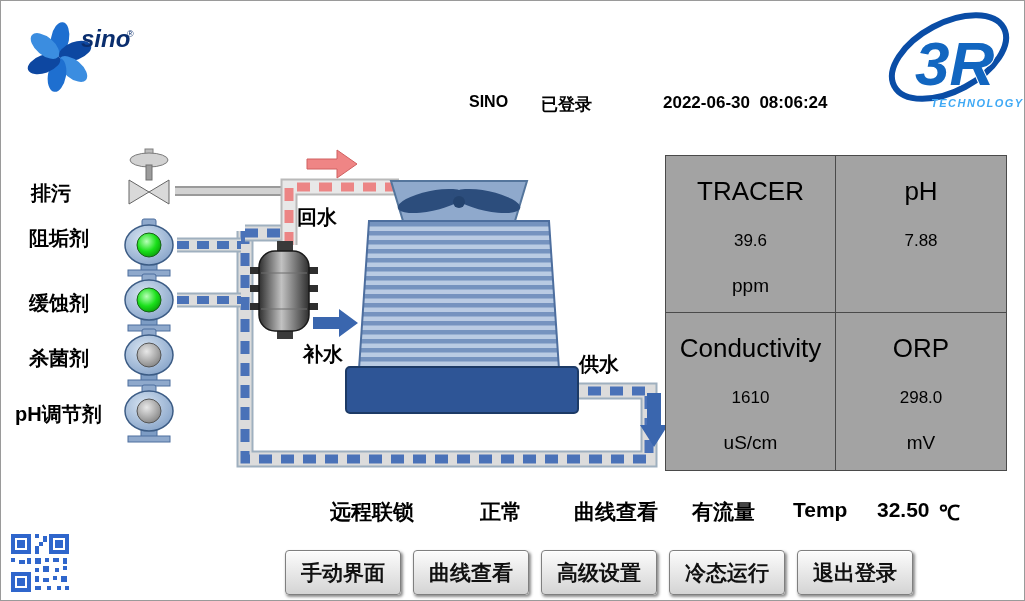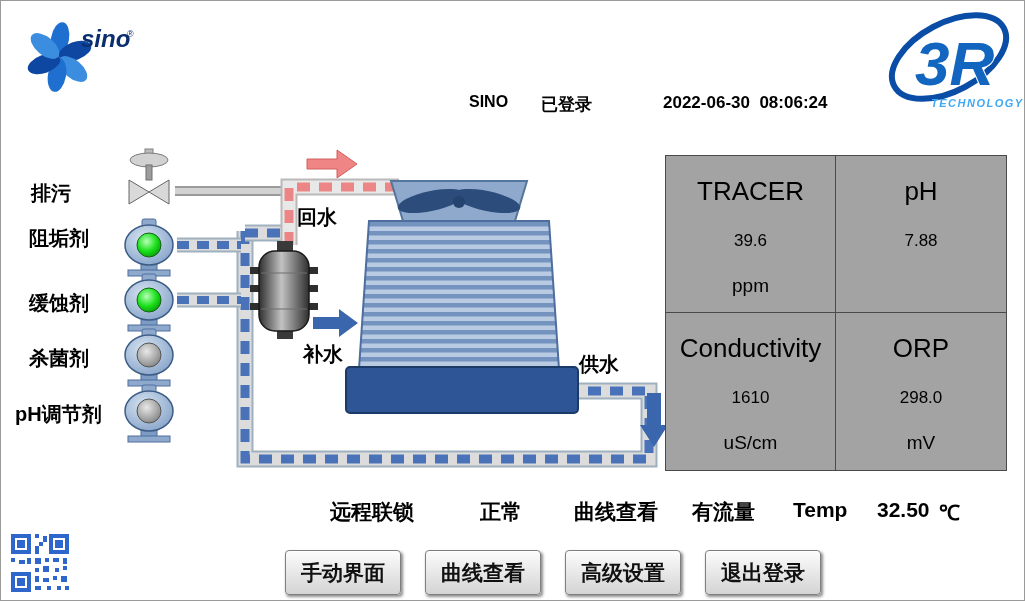--- a/index.html
+++ b/index.html
@@ -27,21 +27,21 @@
           padding-top:20px; gap:24px; }
   .cell:nth-child(1) { border-right:1px solid #4a4a4a; border-bottom:1px solid #4a4a4a; }
   .cell:nth-child(2) { border-bottom:1px solid #4a4a4a; }
   .cell:nth-child(3) { border-right:1px solid #4a4a4a; }
   .m-label { font-size:26px; color:#000; }
   .m-value { font-size:17px; color:#000;text-align:right; }
   .m-unit  { font-size:19px; color:#000; min-height:20px; }
 
   .st { position:absolute; top:497px; font-size:21px; font-weight:600; color:#000; }
 
-  .btns { position:absolute; left:284px; top:549px; display:flex; gap:24px; }
+  .btns { position:absolute; left:284px; top:549px; display:flex; gap:12px; }
   .btn { width:116px; height:45px; font-size:21px; font-weight:700; color:#111;
          font-family:inherit; background:linear-gradient(#fcfcfc,#d4d4d4);
          border:1px solid #7f7f7f; border-radius:4px;
          box-shadow:1.5px 2px 3px rgba(0,0,0,.45), inset 0 1px 0 #fff; cursor:pointer; }
 
   .sino-logo { position:absolute; left:14px; top:6px; }
   .logo-3r   { position:absolute; left:878px; top:4px; }
   .qr        { position:absolute; left:8px; top:531px; }
 </style>
 </head>
@@ -236,20 +236,21 @@
   <span class="st" style="left:573px">曲线查看</span>
   <span class="st" style="left:691px">有流量</span>
   <span class="st" style="left:792px">Temp</span>
   <span class="st" style="left:876px">32.50</span>
   <span class="st" style="left:938px">℃</span>
 
   <div class="btns">
     <button class="btn">手动界面</button>
     <button class="btn">曲线查看</button>
     <button class="btn">高级设置</button>
+    <button class="btn">冷态运行</button>
     <button class="btn">退出登录</button>
   </div>
 
   <svg class="qr" width="62" height="62" viewBox="0 0 62 62">
     <rect width="62" height="62" fill="#ffffff"></rect>
     <g fill="#2f66cc">
       <path fill-rule="evenodd" d="M2 2h20v20H2zM6 6h12v12H6z"></path>
       <rect x="8" y="8" width="8" height="8"></rect>
       <path fill-rule="evenodd" d="M40 2h20v20H40zM44 6h12v12H44z"></path>
       <rect x="46" y="8" width="8" height="8"></rect>

